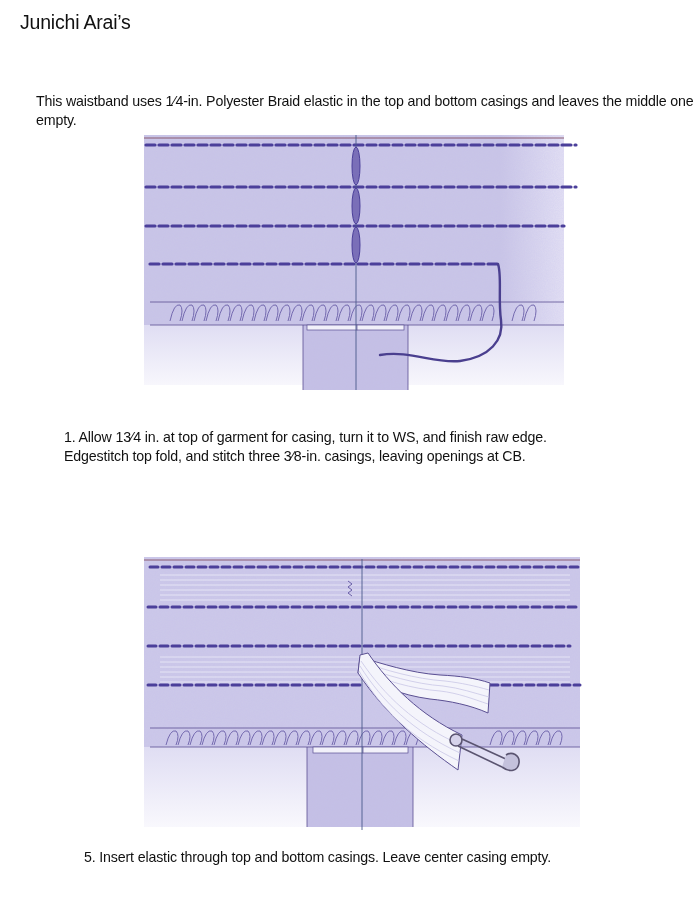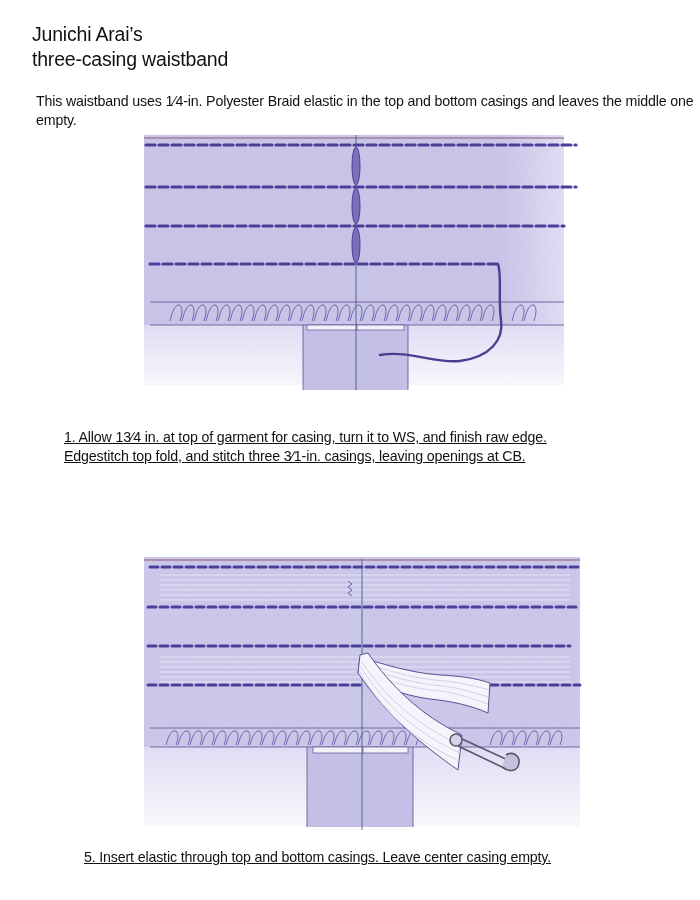--- a/index.html
+++ b/index.html
@@ -1,35 +1,34 @@
 <!DOCTYPE html>
 <html><head>
   <meta charset="utf-8">
   <style>
     html, body { margin: 0; padding: 0; background: #ffffff; }
     body { width: 700px; height: 900px; position: relative; overflow: hidden;
            font-family: "Liberation Sans", "DejaVu Sans", sans-serif; color: #111; }
     .title { position: absolute; left: 20px; top: 10px; font-size: 19.5px; line-height: 25px;
-             font-weight: normal; margin: 12px; letter-spacing: -0.2px; }
+             font-weight: normal; margin: 0; letter-spacing: -0.2px; }
     .intro { position: absolute; left: 20px; top: 76px; width: 660px; font-size: 14.2px;
              line-height: 19px; margin: 16px; letter-spacing: -0.15px; }
-    .caption { position: absolute; font-size: 14.2px; line-height: 19px; margin: 0; letter-spacing: -0.15px; text-decoration: underline; }
+    .caption { position: absolute; font-size: 14.2px; line-height: 19px; margin: 0; letter-spacing: -0.15px; }
     .cap1 { left: 64px; top: 428px; width: 620px; }
     .cap2 { left: 84px; top: 848px; width: 600px; }
     .figure { position: absolute; }
     .fig1 { left: 140px; top: 125px; width: 450px; height: 270px; }
     .fig2 { left: 140px; top: 545px; width: 450px; height: 290px; }
     svg { display: block; }
   </style>
 </head>
 <body>
 
 <h1 class="title">
   <span>Junichi Arai’s</span><br>
-  <span>three-casing waistband</span>
 </h1>
 
 <p class="intro">This waistband uses 1⁄4-in. Polyester Braid elastic in the top and bottom casings and leaves the middle one empty.</p>
 
 <div class="figure fig1">
   <svg width="450" height="270" viewBox="0 0 450 270">
     <defs>
       <filter id="grain" x="0" y="0" width="100%" height="100%">
         <feTurbulence type="fractalNoise" baseFrequency="0.9" numOctaves="2" seed="3" result="n"></feTurbulence>
         <feColorMatrix type="matrix" values="0 0 0 0 0.55  0 0 0 0 0.5  0 0 0 0 0.85  0 0 0 0.55 0" in="n" result="c"></feColorMatrix>
@@ -77,21 +76,21 @@
     <ellipse cx="216" cy="41" rx="4" ry="19" fill="#7a6fb8" stroke="#4b3f9a" stroke-width="1"></ellipse>
     <ellipse cx="216" cy="81" rx="4" ry="18" fill="#7a6fb8" stroke="#4b3f9a" stroke-width="1"></ellipse>
     <ellipse cx="216" cy="120" rx="4" ry="18" fill="#7a6fb8" stroke="#4b3f9a" stroke-width="1"></ellipse>
 
     <path d="M358,139 C362,150 358,175 361,195 C364,215 350,232 320,236 C295,239 270,225 240,230" fill="none" stroke="#4a3f8f" stroke-width="2.4" stroke-linecap="round"></path>
   </svg>
 </div>
 
 <p class="caption cap1">
   <span>1. Allow 13⁄4 in. at top of garment for casing, turn it to WS, and finish raw edge.</span><br>
-  <span>Edgestitch top fold, and stitch three 3⁄1-in. casings, leaving openings at CB.</span>
+  <span>Edgestitch top fold, and stitch three 3⁄8-in. casings, leaving openings at CB.</span>
 </p>
 
 <div class="figure fig2">
   <svg width="450" height="290" viewBox="0 0 450 290">
     <defs>
       <filter id="grain2" x="0" y="0" width="100%" height="100%">
         <feTurbulence type="fractalNoise" baseFrequency="0.9" numOctaves="2" seed="7" result="n"></feTurbulence>
         <feColorMatrix type="matrix" values="0 0 0 0 0.55  0 0 0 0 0.5  0 0 0 0 0.85  0 0 0 0.55 0" in="n" result="c"></feColorMatrix>
         <feComposite in="c" in2="SourceGraphic" operator="in"></feComposite>
       </filter>

